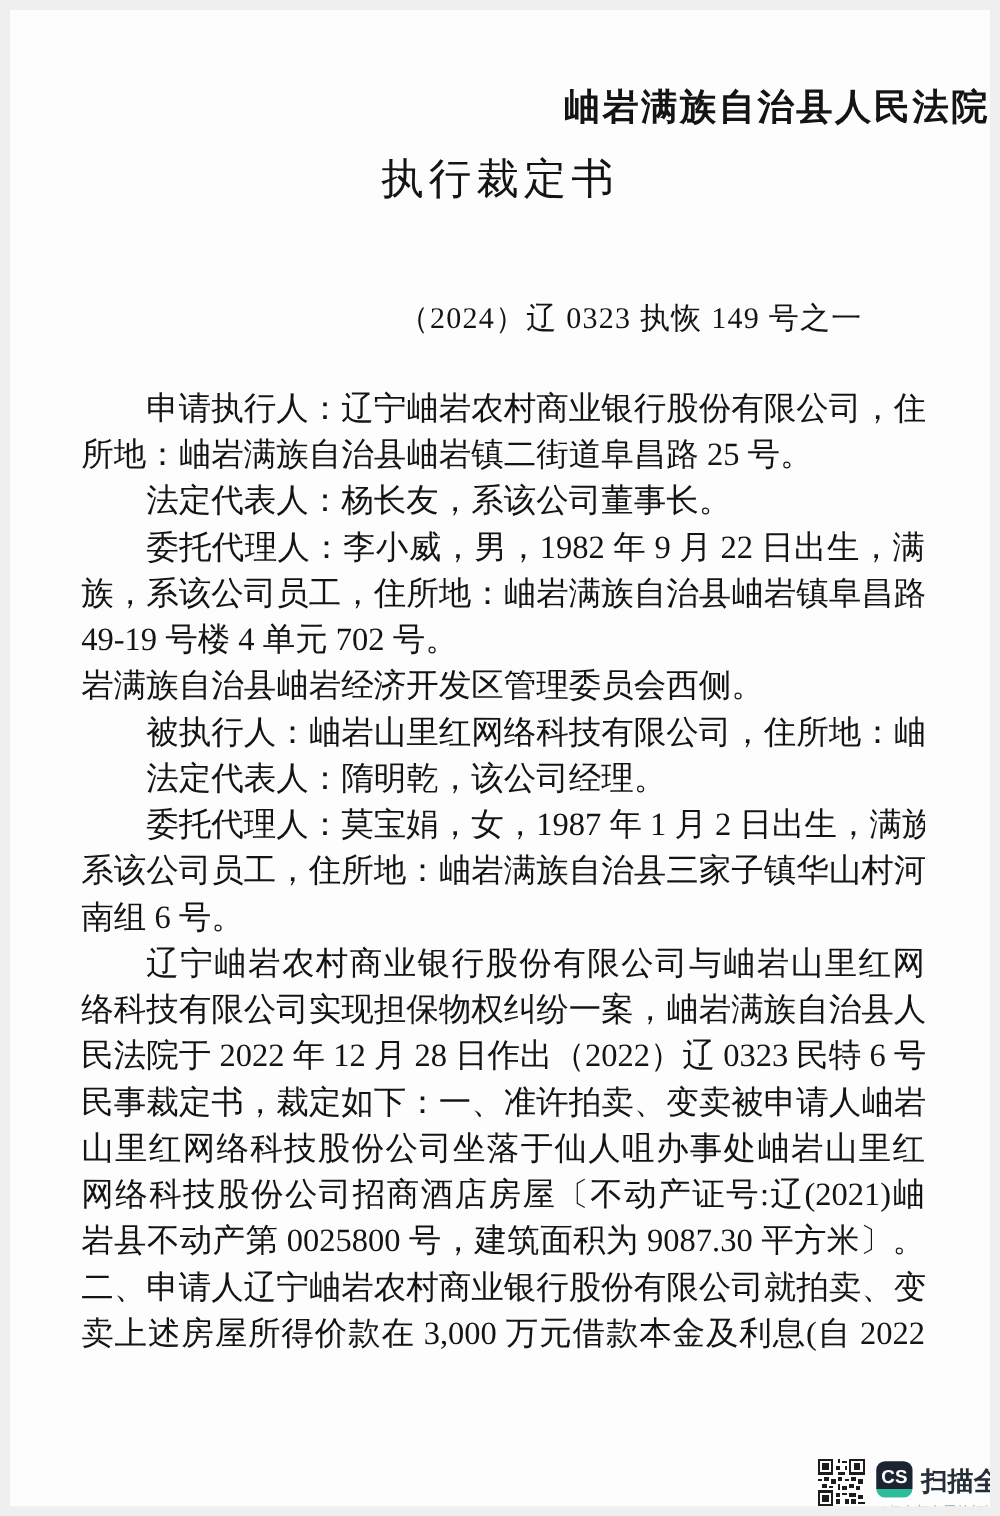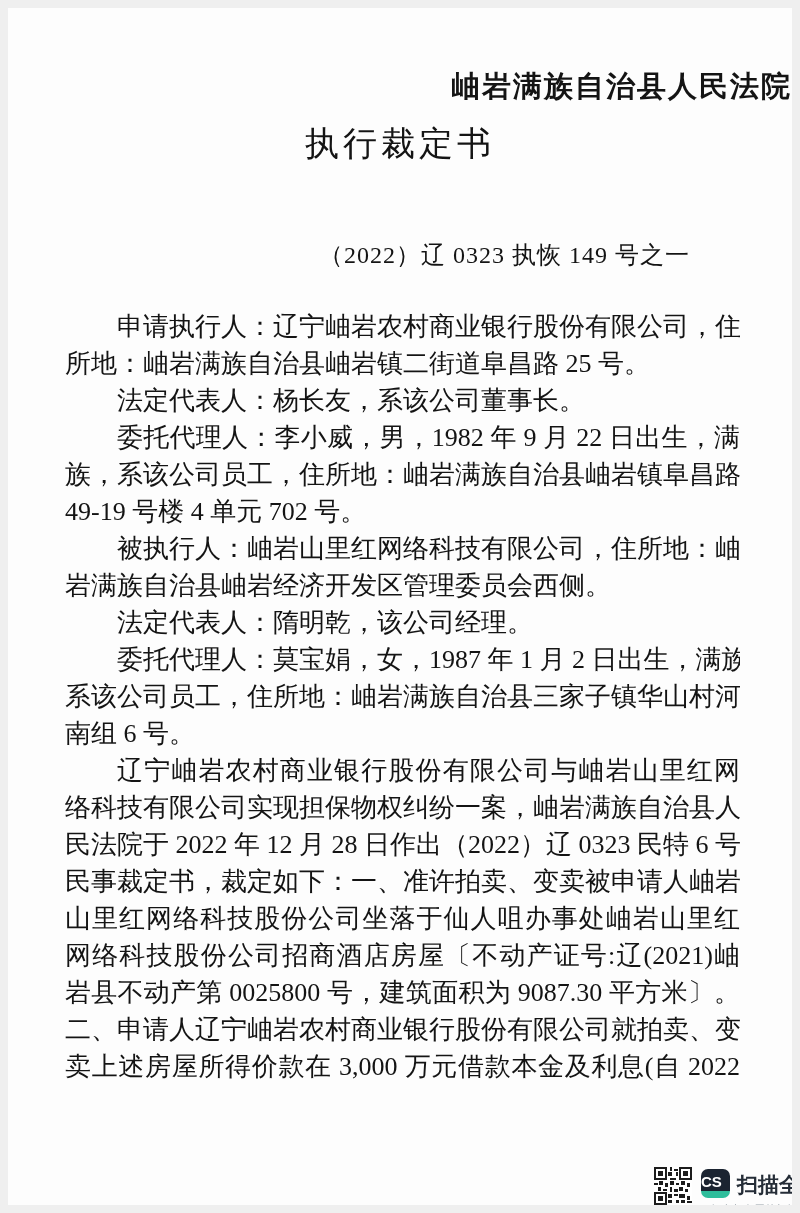--- a/index.html
+++ b/index.html
@@ -87,20 +87,21 @@
     position: absolute;
     left: 47px;
     top: 4px;
     width: 29px;
     height: 29px;
     border-radius: 7px;
     background: linear-gradient(#1b2431 76%, #2ebd9b 76%);
     color: #ffffff;
     font-weight: bold;
     font-size: 15px;
+    text-align: center;
     line-height: 25px;
   }
   .wm-name {
     position: absolute;
     left: 83px;
     top: 6px;
     font-size: 21px;
     font-weight: bold;
     color: #252d37;
     white-space: nowrap;
@@ -116,31 +117,31 @@
 </style>
 </head>
 <body>
 
 <div class="page">
 
   <div class="court-name">岫岩满族自治县人民法院</div>
 
   <div class="doc-title">执行裁定书</div>
 
-  <div class="case-number">（2022）辽 0323 执恢 149 号之一</div>
+  <div class="case-number">（2024）辽 0323 执恢 149 号之一</div>
 
   <div class="body-text">
     <div class="line indent">申请执行人：辽宁岫岩农村商业银行股份有限公司，住</div>
     <div class="line short">所地：岫岩满族自治县岫岩镇二街道阜昌路 25 号。</div>
     <div class="line indent short">法定代表人：杨长友，系该公司董事长。</div>
     <div class="line indent">委托代理人：李小威，男，1982 年 9 月 22 日出生，满</div>
     <div class="line">族，系该公司员工，住所地：岫岩满族自治县岫岩镇阜昌路</div>
     <div class="line short">49-19 号楼 4 单元 702 号。</div>
+    <div class="line short">岩满族自治县岫岩经济开发区管理委员会西侧。</div>
     <div class="line indent">被执行人：岫岩山里红网络科技有限公司，住所地：岫</div>
-    <div class="line short">岩满族自治县岫岩经济开发区管理委员会西侧。</div>
     <div class="line indent short">法定代表人：隋明乾，该公司经理。</div>
     <div class="line indent">委托代理人：莫宝娟，女，1987 年 1 月 2 日出生，满族，</div>
     <div class="line">系该公司员工，住所地：岫岩满族自治县三家子镇华山村河</div>
     <div class="line short">南组 6 号。</div>
     <div class="line indent">辽宁岫岩农村商业银行股份有限公司与岫岩山里红网</div>
     <div class="line">络科技有限公司实现担保物权纠纷一案，岫岩满族自治县人</div>
     <div class="line">民法院于 2022 年 12 月 28 日作出（2022）辽 0323 民特 6 号</div>
     <div class="line">民事裁定书，裁定如下：一、准许拍卖、变卖被申请人岫岩</div>
     <div class="line">山里红网络科技股份公司坐落于仙人咀办事处岫岩山里红</div>
     <div class="line">网络科技股份公司招商酒店房屋〔不动产证号:辽(2021)岫</div>

